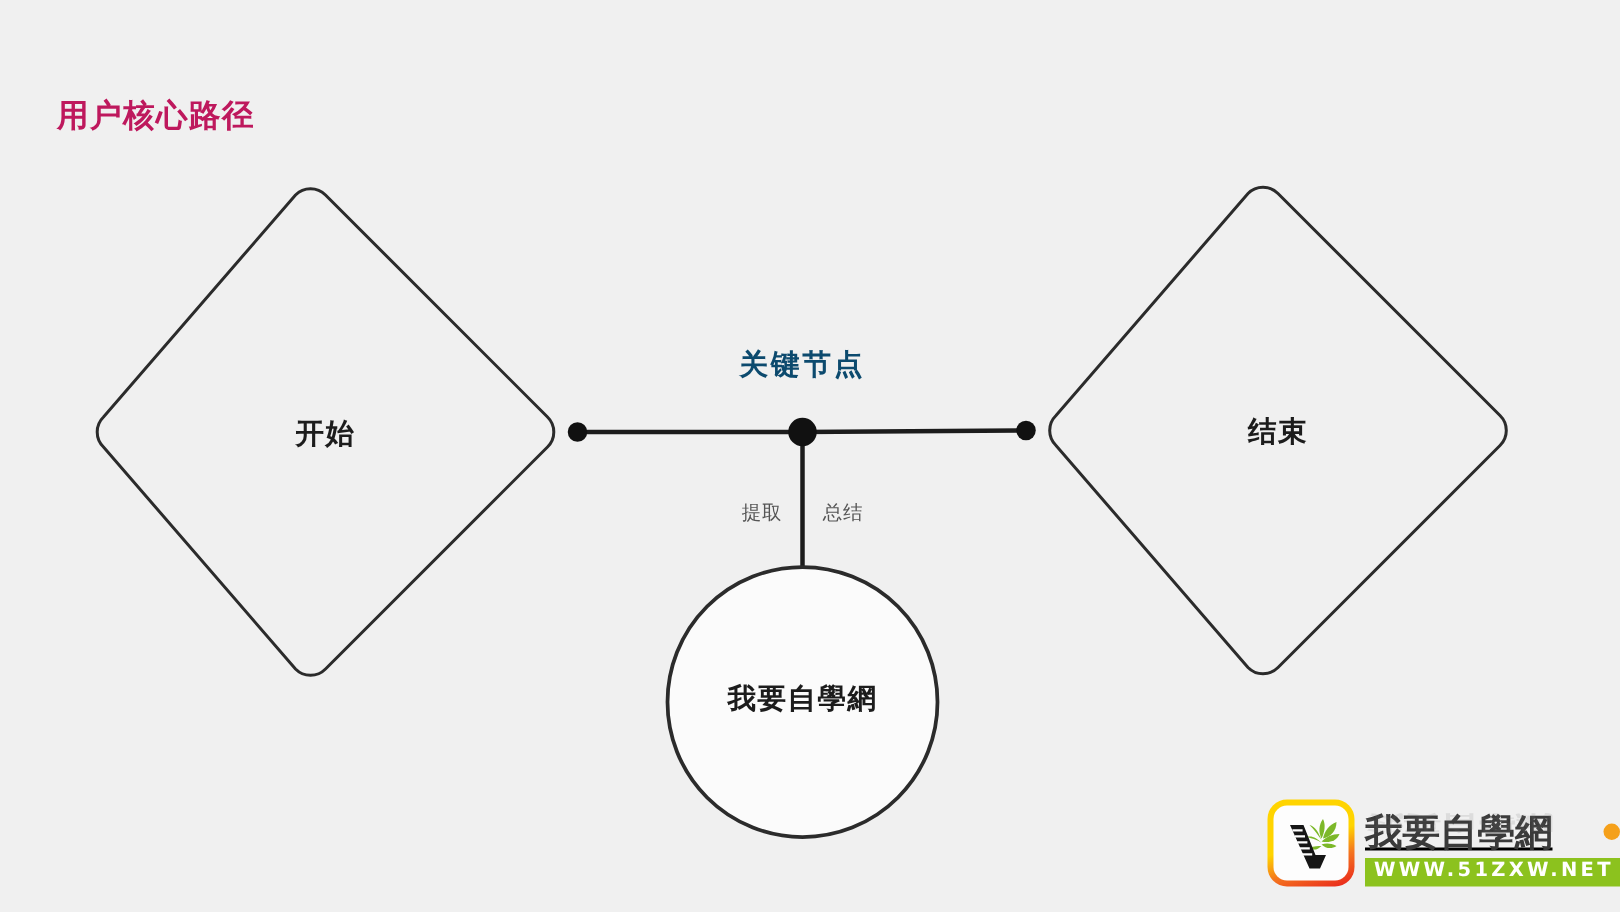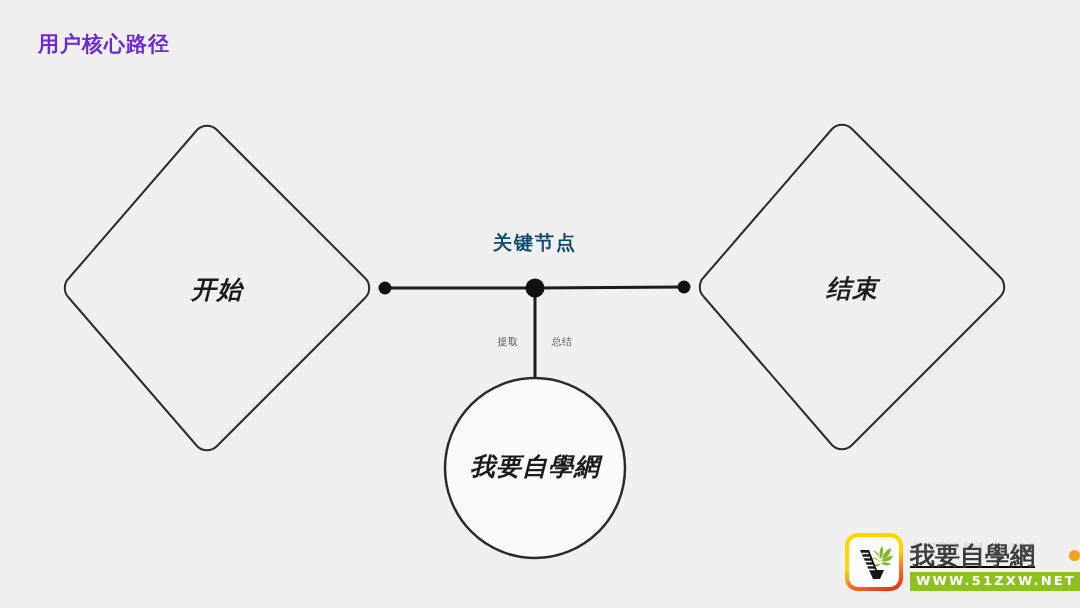--- a/index.html
+++ b/index.html
@@ -15,50 +15,49 @@
     position: relative;
   }
   #canvas {
     position: relative;
     width: 1080px;
     height: 608px;
   }
   .page-title {
     position: absolute;
     left: 38px;
-    top: 30px;
+    top: 63px;
     font-size: 21px;
     font-weight: bold;
-    color: #6d28d9;
+    color: #be185d;
     letter-spacing: 1px;
     white-space: nowrap;
     font-family: Liberation Mono, monospace;
   }
   svg.diagram {
     position: absolute;
     left: 0;
     top: 0;
     width: 1080px;
     height: 608px;
   }
   .node-label {
     position: absolute;
     transform: translate(-50%, -50%);
-    font-size: 25px;
+    font-size: 19px;
     font-weight: bold;
     color: #1c1c1c;
     letter-spacing: 1px;
     white-space: nowrap;
     text-align: center;
-    font-style: italic;
   }
   .edge-label {
     position: absolute;
     transform: translate(-50%, -50%);
-    font-size: 10px;
+    font-size: 13px;
     color: #555555;
     white-space: nowrap;
     letter-spacing: 0.5px;
   }
   .key-label {
     position: absolute;
     transform: translate(-50%, -50%);
     font-size: 19px;
     font-weight: bold;
     color: #0c4a6e;

